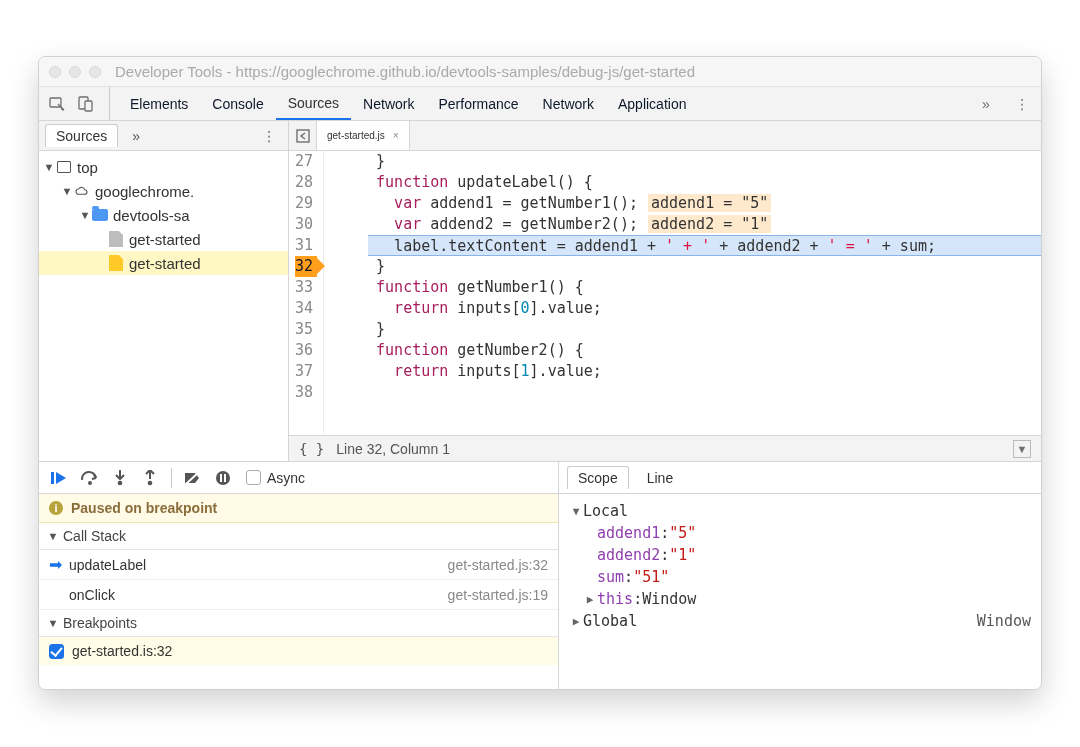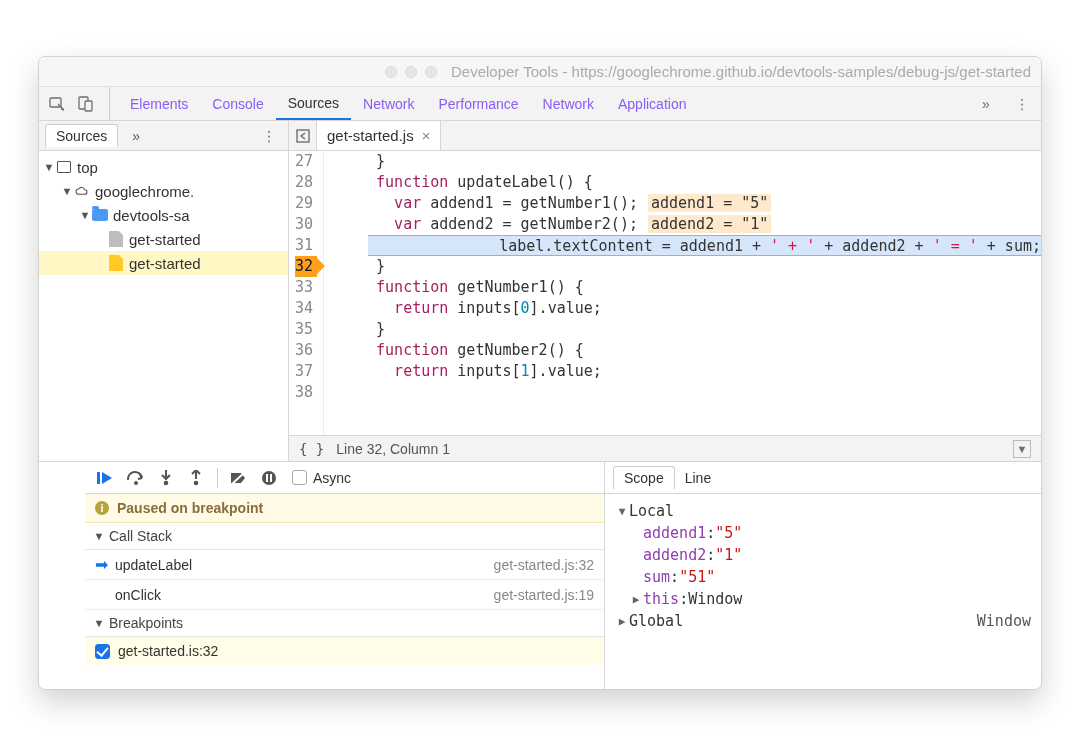--- a/index.html
+++ b/index.html
@@ -1,26 +1,26 @@
 <!DOCTYPE html>
 <html><head>
 <meta charset="utf-8">
 <style>
   * { box-sizing: border-box; margin: 0; padding: 0; }
   body { font-family: -apple-system, "Helvetica Neue", Arial, sans-serif; font-size: 14px; color: #333; background: #fff; }
   .window { width: 1004px; height: 634px; margin: 56px auto; border: 1px solid #d1d1d1; border-radius: 7px; box-shadow: 0 12px 30px rgba(0,0,0,0.18); overflow: hidden; background: #fff; display: flex; flex-direction: column; }
-  .titlebar { height: 30px; background: #f6f6f6; display: flex; align-items: center; padding: 0 10px; border-bottom: 1px solid #e1e1e1; justify-content: flex-end; }
+  .titlebar { height: 30px; background: #f6f6f6; display: flex; align-items: center; padding: 0 10px; border-bottom: 1px solid #e1e1e1; }
   .traffic-lights { display: flex; gap: 8px; margin-right: 14px; }
   .tl { width: 12px; height: 12px; border-radius: 50%; background: #e6e6e6; border: 1px solid #d8d8d8; }
   .titlebar-title { color: #aaa; font-size: 15px; white-space: nowrap; overflow: hidden; }
   .toolbar { height: 34px; border-bottom: 1px solid #d5d5d5; display: flex; align-items: center; padding: 0 8px; background: #f3f3f3; }
   .toolbar-icons { display: flex; gap: 6px; align-items: center; padding-right: 12px; border-right: 1px solid #ccc; margin-right: 8px; height: 100%; }
   .icon-btn { width: 22px; height: 22px; display: flex; align-items: center; justify-content: center; color: #6e6e6e; cursor: pointer; }
   .tabs { display: flex; align-items: stretch; height: 100%; flex: 1; }
-  .tab { padding: 0 12px; display: flex; align-items: center; color: #8b5cf6; cursor: pointer; font-size: 14px; }
+  .tab { padding: 0 12px; display: flex; align-items: center; color: #0f172a; cursor: pointer; font-size: 14px; }
   .tab.active { border-bottom: 2px solid #1a73e8; color: #333; }
   .toolbar-right { display: flex; align-items: center; gap: 14px; color: #777; }
   .main { flex: 1; display: flex; min-height: 0; }
   .left-col { width: 250px; border-right: 1px solid #d5d5d5; display: flex; flex-direction: column; min-width: 0; }
   .left-header { height: 30px; border-bottom: 1px solid #d5d5d5; display: flex; align-items: center; background: #f3f3f3; }
   .left-header .src-tab { padding: 3px 10px; border: 1px solid #ccc; border-bottom: none; background: #fff; margin-left: 6px; border-radius: 3px 3px 0 0; font-size: 14px; }
   .left-header .more { margin-left: 14px; color: #555; }
   .left-header .kebab { margin-left: auto; margin-right: 8px; color: #666; }
   .tree { flex: 1; overflow: hidden; padding-top: 4px; font-size: 15px; }
   .tree-row { display: flex; align-items: center; height: 24px; white-space: nowrap; overflow: hidden; cursor: pointer; }
@@ -29,56 +29,56 @@
   .tree-icon { width: 18px; height: 18px; margin-right: 4px; display: flex; align-items: center; justify-content: center; }
   .file-ico { width: 14px; height: 16px; background: #bdbdbd; clip-path: polygon(0 0,70% 0,100% 25%,100% 100%,0 100%); }
   .file-ico.js { background: #ffca28; }
   .folder-ico { width: 16px; height: 12px; background: #4e98f5; border-radius: 2px; position: relative; }
   .folder-ico::before { content:""; position:absolute; top:-3px; left:0; width:7px; height:3px; background:#4e98f5; border-radius:2px 2px 0 0;}
   .cloud-ico svg { width:16px; height:12px; }
   .frame-ico { width:14px; height:12px; border:1px solid #555; border-radius:1px; }
   .right-col { flex: 1; display: flex; flex-direction: column; min-width: 0; }
   .editor-tabs { height: 30px; border-bottom: 1px solid #d5d5d5; display: flex; align-items: center; background: #f3f3f3; }
   .ed-nav { width: 28px; height: 100%; border-right: 1px solid #d5d5d5; display:flex; align-items:center; justify-content:center; color:#666; }
-  .file-tab { height: 100%; background: #fff; border-right: 1px solid #d5d5d5; display: flex; align-items: center; padding: 0 10px; gap: 8px; font-size: 15px; }
+  .file-tab { height: 100%; background: #fff; border-right: 1px solid #d5d5d5; display: flex; align-items: center; padding: 0 10px; gap: 8px; font-size: 10px; }
   .file-tab .close { color: #888; cursor: pointer; }
   .code { flex: 1; display: flex; min-height: 0; overflow: hidden; font-family: Menlo, Consolas, monospace; font-size: 15px; gap: 44px; }
   .gutter { background: #fff; color: #888; text-align: right; padding: 0 6px; user-select: none; border-right: 1px solid #eee; }
   .code-lines { flex: 1; overflow: hidden; }
   .cline { height: 21px; line-height: 21px; white-space: pre; padding-left: 8px; position: relative; }
   .gline { height: 21px; line-height: 21px; position: relative; padding-right: 4px; }
   .gline.bp { background: #ff9f1c; color: #0f172a; }
   .gline.bp::after { content:""; position:absolute; right:-8px; top:0; border:10.5px solid transparent; border-left-color:#ff9f1c; border-right:none; }
-  .cline.exec { background: #d6e6fa; border-top: 1px solid #89b4ea; border-bottom: 1px solid #89b4ea; text-align: right; }
+  .cline.exec { background: #d6e6fa; border-top: 1px solid #89b4ea; border-bottom: 1px solid #89b4ea; }
   .inline-val { background: #ffe9cc; padding: 0 3px; margin-left: 10px; }
   .kw { color: #a71d5d; }
   .str { color: #d14; }
   .num { color: #0086b3; }
   .statusbar { height: 26px; border-top: 1px solid #d5d5d5; display: flex; align-items: center; padding: 0 10px; color: #555; background: #f3f3f3; gap: 12px; font-size: 14px; }
   .sb-right { margin-left: auto; }
-  .bottom { height: 228px; border-top: 1px solid #d5d5d5; display: flex; padding-left: 46px; }
+  .bottom { height: 228px; border-top: 1px solid #d5d5d5; display: flex; }
   .bottom-left { width: 520px; border-right: 1px solid #d5d5d5; display: flex; flex-direction: column; }
   .dbg-toolbar { height: 32px; border-bottom: 1px solid #d5d5d5; display: flex; align-items: center; padding: 0 8px; gap: 4px; background: #fff; }
   .dbg-toolbar .sep { width:1px; height:20px; background:#ccc; margin:0 4px; }
   .dbg-btn { width: 26px; height: 26px; display: flex; align-items: center; justify-content: center; color: #555; cursor: pointer; }
   .dbg-btn.blue { color: #1a73e8; }
   .async-box { display: flex; align-items: center; gap: 6px; margin-left: 6px; }
   .checkbox { width: 15px; height: 15px; border: 1px solid #aaa; border-radius: 3px; }
   .checkbox.checked { background: #1a73e8; border-color: #1a73e8; position: relative; }
   .checkbox.checked::after { content:""; position:absolute; left:3px; top:0px; width:5px; height:9px; border:solid #fff; border-width:0 2px 2px 0; transform:rotate(40deg);}
   .paused-bar { background: #fffbe6; border-bottom: 1px solid #efe7b0; padding: 6px 10px; color: #8a6d3b; font-weight: 600; display: flex; align-items: center; gap: 8px; }
   .info-icon { width:14px; height:14px; border-radius:50%; background:#b8a23c; color:#fff; font-size:11px; font-weight:bold; display:flex; align-items:center; justify-content:center; }
   .section-head { background: #fff; border-bottom: 1px solid #e5e5e5; padding: 5px 8px; color: #444; display: flex; align-items: center; gap: 4px; }
   .stack-row { display: flex; align-items: center; padding: 5px 10px; border-bottom: 1px solid #eee; }
   .stack-row .arrow { color:#1a73e8; width: 20px; font-size: 16px; }
   .stack-row.noarrow .arrow { visibility: hidden; }
   .stack-row .loc { margin-left: auto; color: #888; }
   .bp-row { background: #fffde7; padding: 6px 10px; display: flex; align-items: center; gap: 8px; overflow: hidden; }
   .bottom-right { flex: 1; display: flex; flex-direction: column; font-family: Menlo, Consolas, monospace; }
-  .scope-tabs { height: 32px; border-bottom: 1px solid #d5d5d5; display: flex; align-items: center; padding: 0 8px; gap: 0; font-family: -apple-system, Arial; }
+  .scope-tabs { height: 32px; border-bottom: 1px solid #d5d5d5; display: flex; align-items: center; padding: 0 8px; gap: 8px; font-family: -apple-system, Arial; }
   .scope-tabs .st { padding: 3px 10px; cursor:pointer; }
   .scope-tabs .st.active { border: 1px solid #ccc; border-bottom: none; background: #fff; border-radius: 3px 3px 0 0; }
   .scope-body { flex: 1; padding: 6px 10px; font-size: 15px; }
   .scope-row { display: flex; height: 22px; align-items: center; }
   .scope-row .disc { width: 14px; font-size: 11px; color: #666; text-align: center; }
   .var-name { color: #8f3faf; }
   .var-val { color: #c41a16; }
   .var-type { margin-left: auto; color: #555; }
 </style>
 </head>

